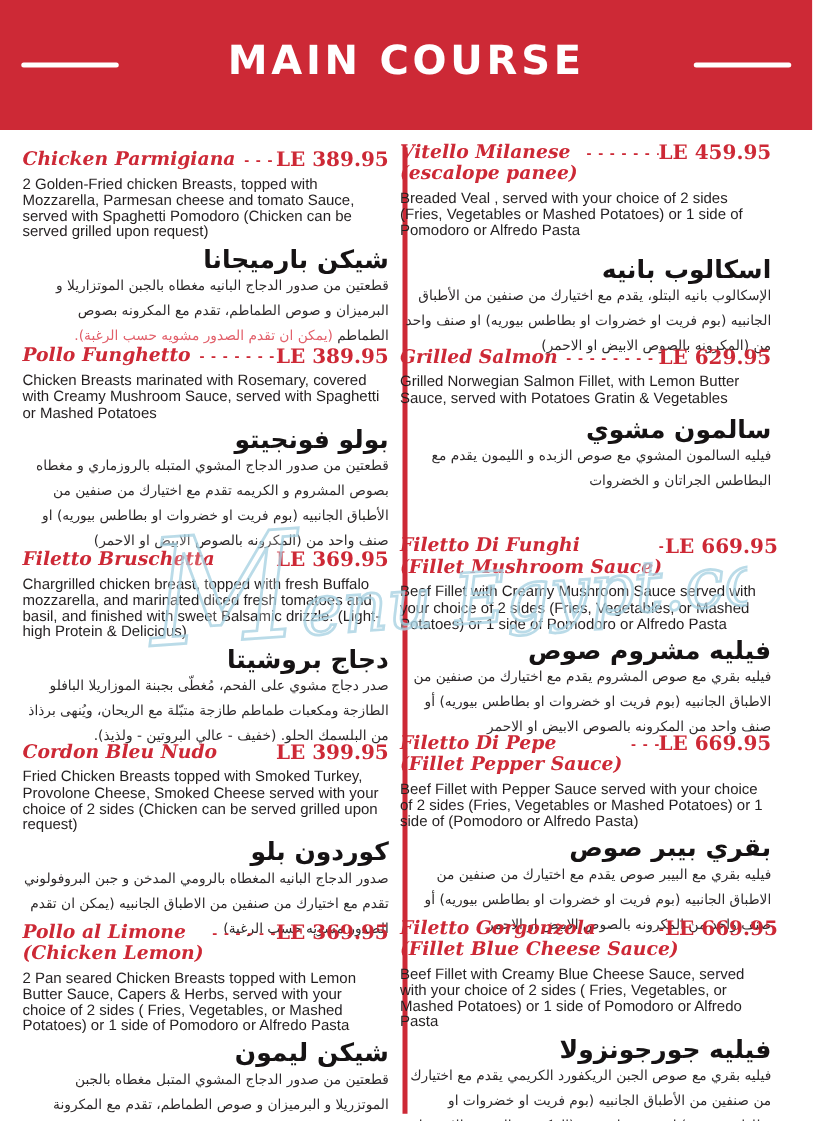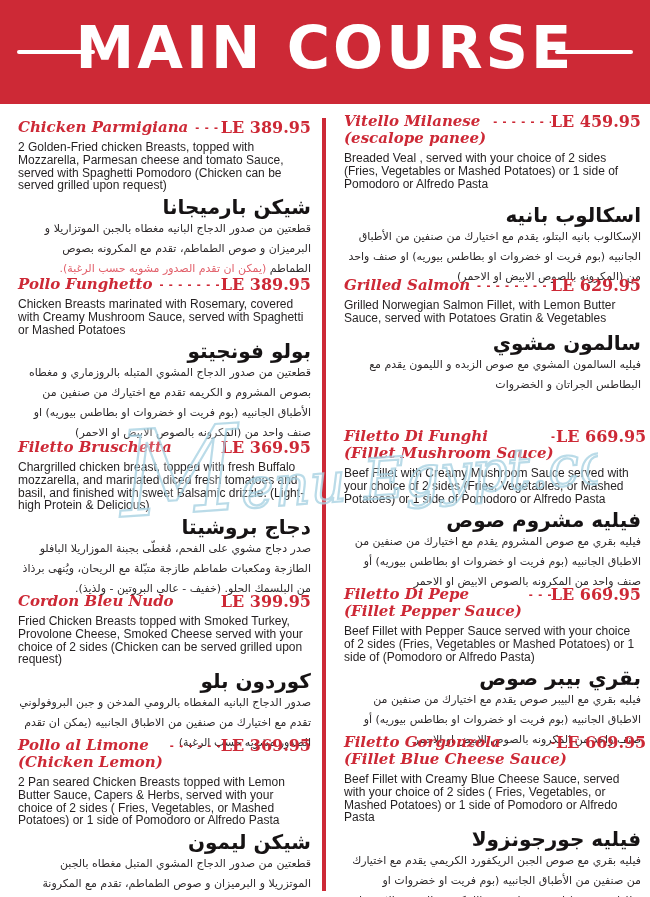--- a/index.html
+++ b/index.html
@@ -5,36 +5,36 @@
   html,body{margin:0;padding:0;background:#ffffff;}
   .page{
     position:relative;width:650px;height:897px;overflow:hidden;background:#ffffff;
     font-family:"Liberation Sans",sans-serif;margin:0 auto;
   }
   
   .banner{position:absolute;top:0;left:0;width:650px;height:104px;background:#cd2936;}
   .banner-title{
     position:absolute;top:22px;left:0;right:0;text-align:center;
     color:#ffffff;font-family:"DejaVu Sans",sans-serif;font-weight:800;
-    font-size:59px;letter-spacing:3px;line-height:52px;
+    font-size:32px;letter-spacing:3px;line-height:52px;
   }
   .banner-dash{position:absolute;top:50px;width:78px;height:4px;background:#ffffff;border-radius:2px;}
   .banner-dash.left{left:17px;}
   .banner-dash.right{right:17px;}
   
   .divider{position:absolute;left:322px;top:118px;bottom:6px;width:3.5px;background:#cd2936;}
   
   .watermark{
     position:absolute;left:118px;top:372px;width:480px;height:170px;
     pointer-events:none;opacity:.8;z-index:5;
   }
   
   .item{position:absolute;z-index:2;}
   .item.colL{left:18px;width:293px;}
-  .item.colR{left:344px;width:297px;}
+  .item.colR{left:320px;width:297px;}
   .title-row{display:flex;align-items:flex-start;}
   .names{
     flex:0 0 auto;color:#cd2936;font-family:"DejaVu Serif",serif;font-weight:bold;
     font-size:15px;line-height:17px;max-width:200px;font-style:italic;
   }
   .names span{display:block;white-space:nowrap;}
   .leader{
     flex:1 1 auto;overflow:hidden;white-space:nowrap;height:15px;
     color:#cd2936;font-weight:bold;font-size:12px;letter-spacing:1px;
     padding:2px 5px 0 7px;

